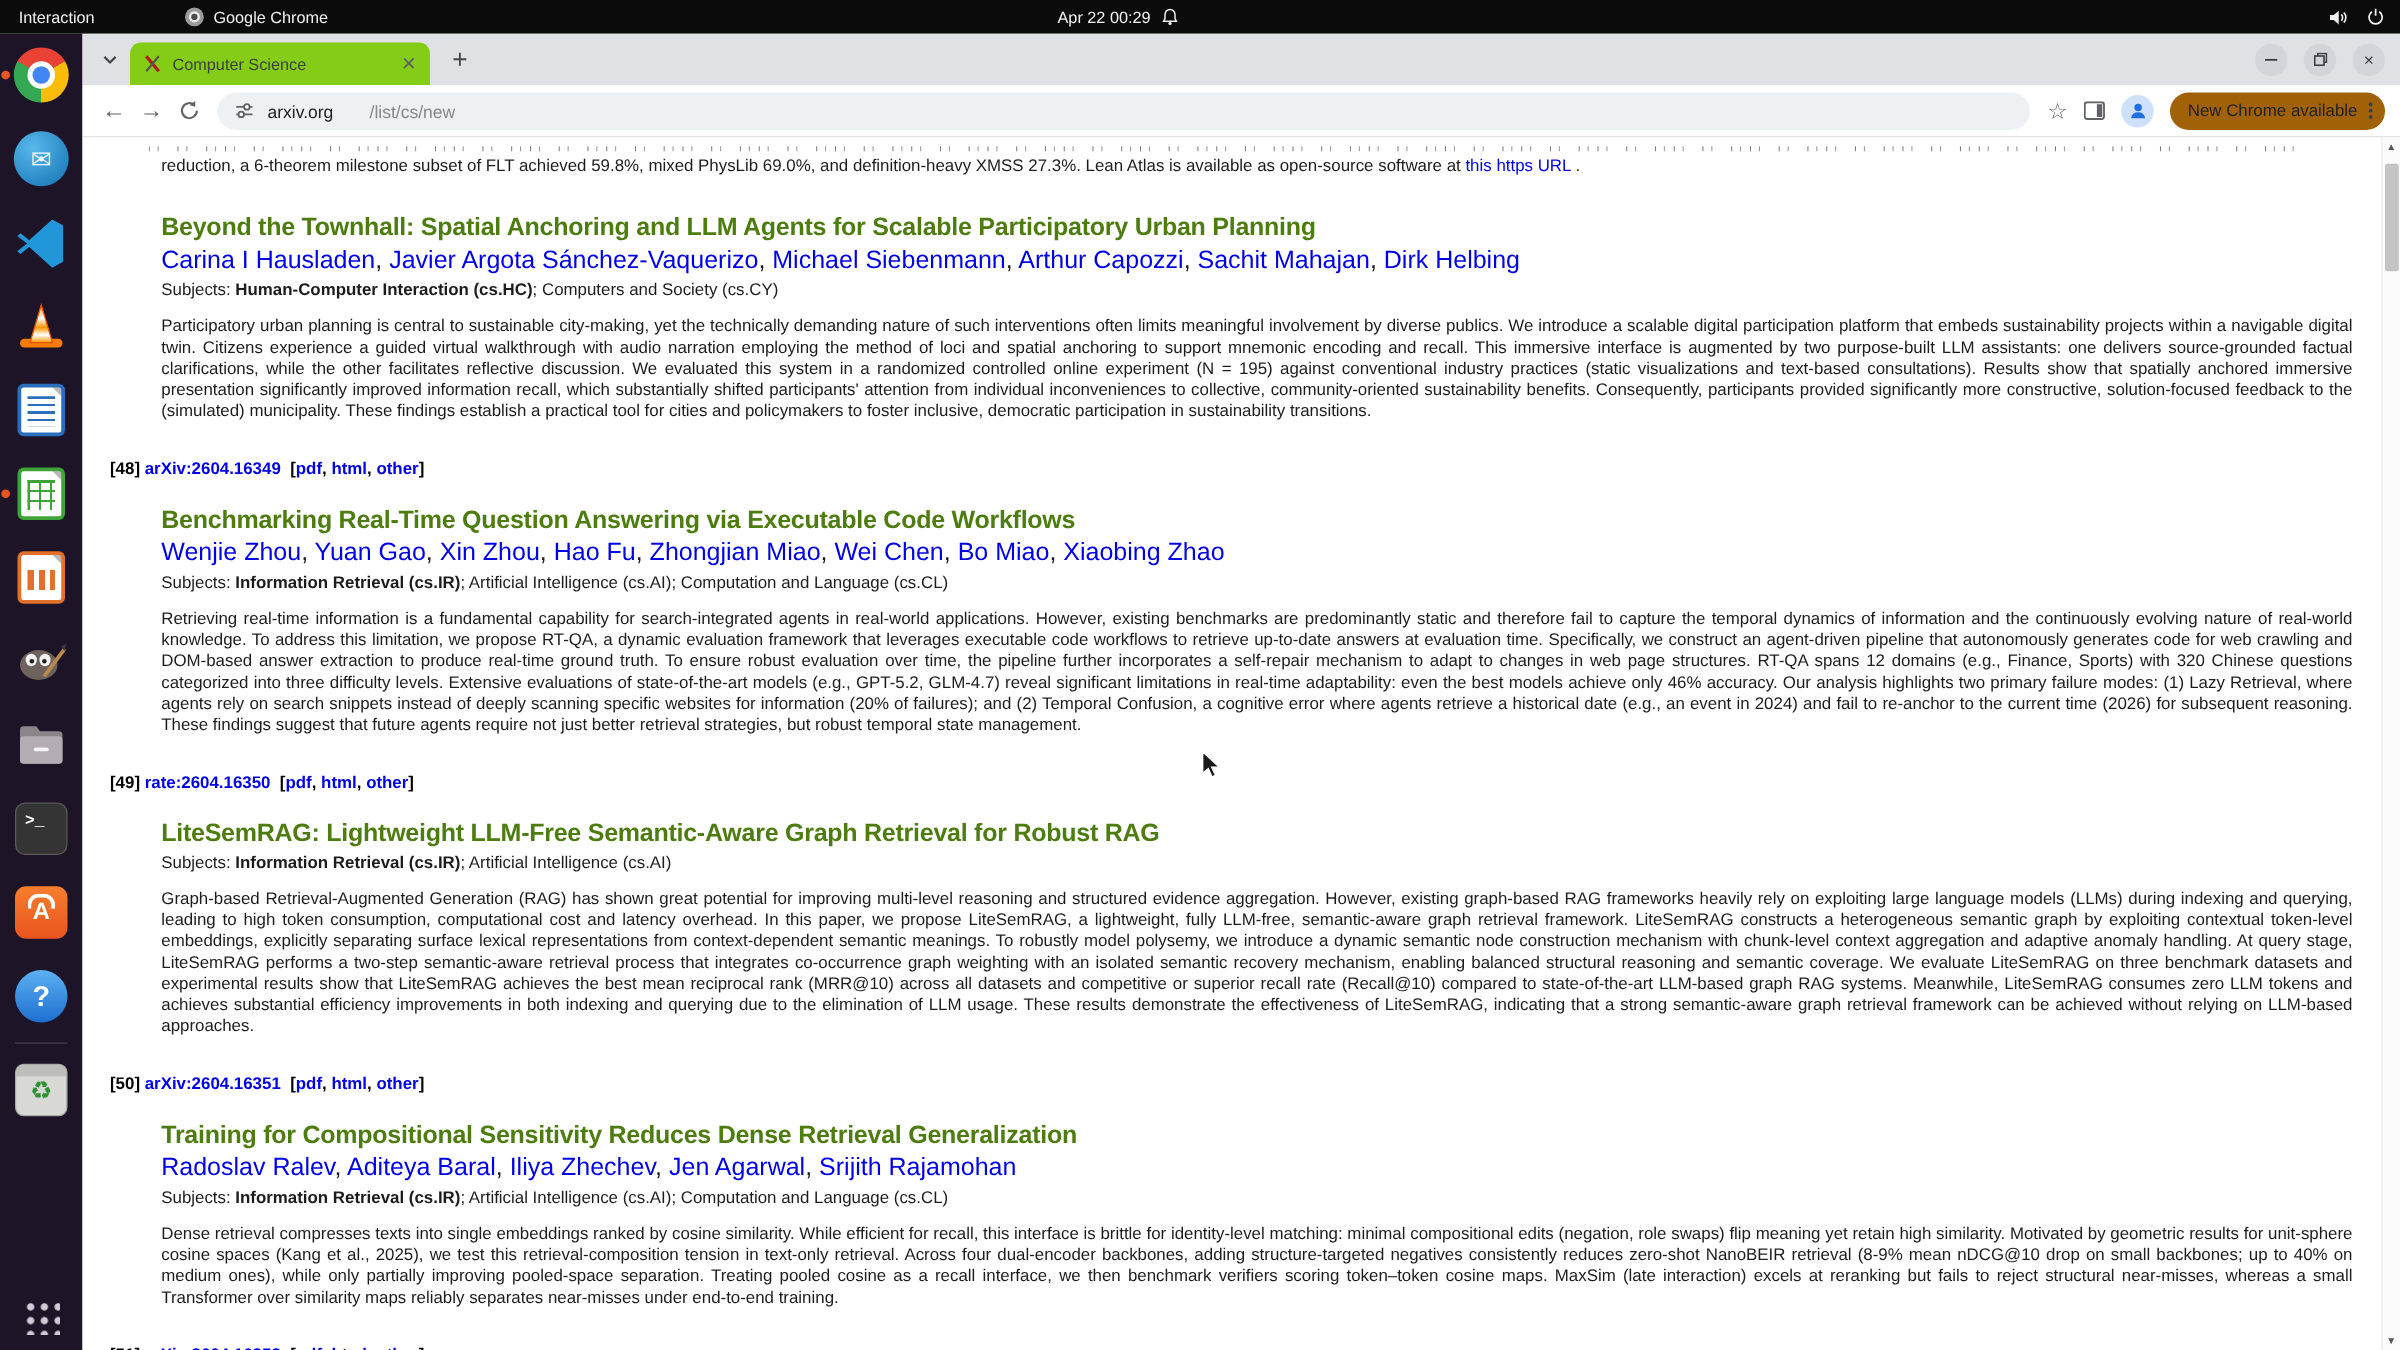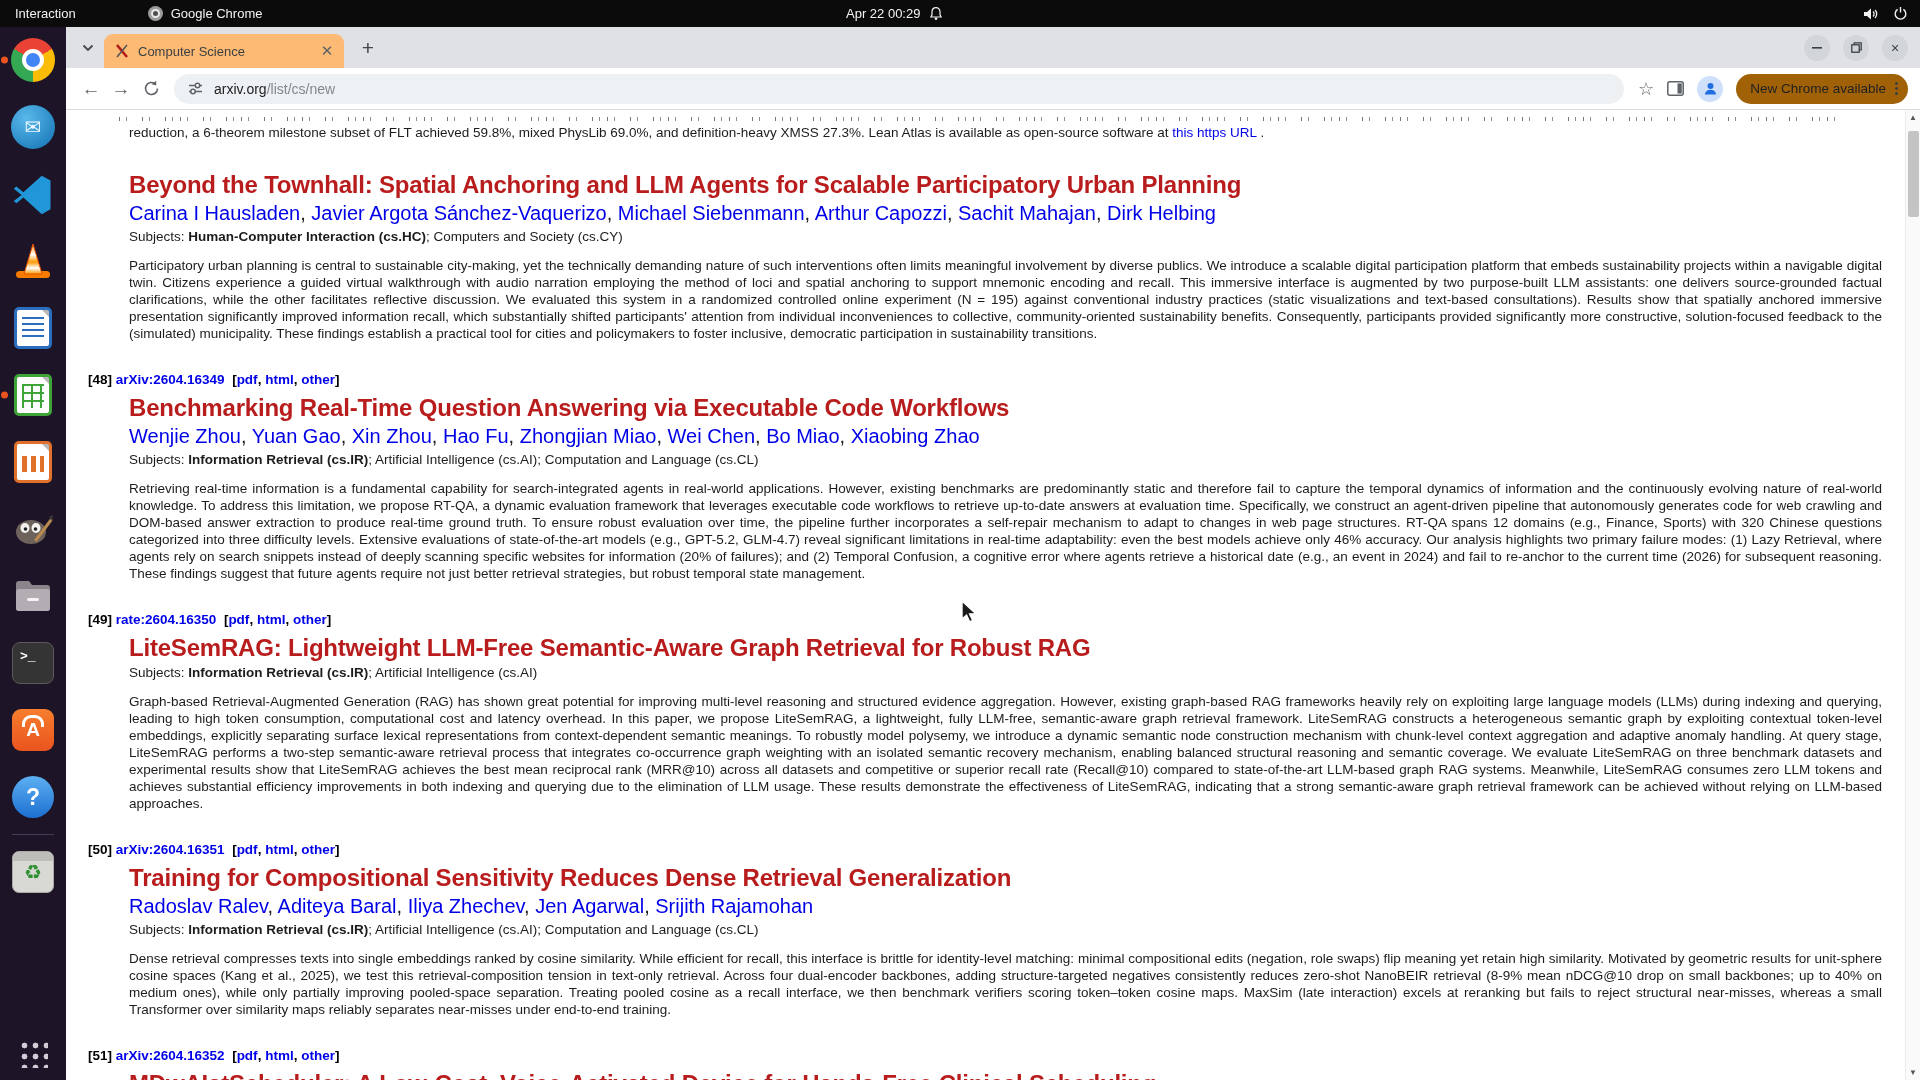--- a/index.html
+++ b/index.html
@@ -68,60 +68,60 @@
   .trash-tile span { position:relative; }
   .dock-sep { width:42px; border-top:1px solid #453d52; margin:-6px 0; }
   .dock-grid { margin-top:auto; margin-bottom:12px; width:30px; height:30px;
     background:radial-gradient(#d3ccd6 2.6px, transparent 3.2px); background-size:11px 11px; background-position:1px 2px; }
 
   
   .window { flex:1; display:flex; flex-direction:column; min-width:0; }
   .tabstrip { height:41px; background:#dfe1e5; display:flex; align-items:flex-end; padding-left:8px; position:relative; flex:0 0 41px; }
   .tab-search { align-self:center; width:28px; height:28px; border-radius:50%; display:flex;
     align-items:center; justify-content:center; color:#45484b; margin-right:2px; }
-  .tab { height:34px; width:240px; background:#fdba74; border-radius:9px 9px 0 0;
+  .tab { height:34px; width:240px; background:#84cc16; border-radius:9px 9px 0 0;
     display:flex; align-items:center; gap:8px; padding:0 8px 0 10px; font-size:13px; color:#3c4043; }
   .tab-fav { width:16px; height:16px; flex:0 0 16px; }
   .tab-label { white-space:nowrap; overflow:hidden; flex:1; }
   .tab-close { color:#5f6368; font-size:15px; width:18px; height:18px; display:flex; align-items:center; justify-content:center; border-radius:50%; }
   .newtab-btn { align-self:center; margin-left:10px; color:#45484b; font-size:21px; width:28px; height:28px;
     display:flex; align-items:center; justify-content:center; }
   .win-controls { position:absolute; right:12px; top:50%; transform:translateY(-50%); display:flex; gap:13px; }
   .win-btn { width:26px; height:26px; border-radius:50%; background:#d2d5d9; color:#3c4043;
     display:flex; align-items:center; justify-content:center; font-size:14px; }
   .win-btn svg { display:block; }
 
   .toolbar { height:42px; background:#fff; border-bottom:1px solid #dadce0;
     display:flex; align-items:center; padding:0 12px 0 10px; flex:0 0 42px; }
   .nav-icon { width:30px; height:30px; display:flex; align-items:center; justify-content:center;
     color:#5f6368; font-size:19px; flex:0 0 30px; }
   .addressbar { flex:1; height:30px; margin-left:8px; background:#eef1f3; border-radius:15px;
     display:flex; align-items:center; padding:0 14px; gap:11px; font-size:14px; color:#202124; min-width:0; }
-  .addr-path { color:#83878c; }
+  .addr-path { color:#83878c;margin-left:29px; }
   .right-group { display:flex; align-items:center; gap:13px; margin-left:14px; }
   .avatar { width:26px; height:26px; border-radius:50%; background:#cfe0fb; display:flex; align-items:center; justify-content:center; }
   .update-pill { height:30px; border-radius:15px; background:#a16207; display:flex; align-items:center;
     gap:9px; padding:0 10px 0 14px; font-size:13.5px; color:#202124; white-space:nowrap; }
   .kebab { color:#202124; font-size:14px; letter-spacing:0; line-height:5px; display:flex; flex-direction:column; gap:2px; }
   .kebab i { width:3px; height:3px; border-radius:50%; background:#3c4043; display:block; }
   .star-glyph { font-size:18px; color:#5f6368; }
 
   
   .content { flex:1; position:relative; background:#fff; overflow:hidden; }
   .page { position:absolute; top:0; left:0; right:15px; bottom:0; overflow:hidden;
     padding:7px 23px 0 63px; color:#1c1c1c; font-size:13.5px; }
   a.link { color:#0000e8; text-decoration:none; cursor:pointer; }
   .clip-tops { height:4px; overflow:hidden; margin:0 0 3px -10px; opacity:.8;
     background:repeating-linear-gradient(90deg, #555 0 1px, transparent 1px 7px, #777 7px 8px, transparent 8px 23px);
     background-size:61px 4px; width:98%; }
   .fragment { line-height:17px; }
   .entry { margin-top:30px; }
   .entry-head { font-weight:bold; font-size:13.5px; margin-left:-41px; color:#000; }
   .entry-head a { color:#0000e8; text-decoration:none; }
-  .entry-title { font-size:24px; font-weight:bold; color:#b91c1c; margin:7px 0 3px; letter-spacing:-0.2px; }
+  .entry-title { font-size:20px; font-weight:bold; color:#4d7c0f; margin:23px 0 3px; letter-spacing:-0.2px; }
   .entry-authors { font-size:20px; margin-bottom:4px; }
   .entry-authors a { color:#0000e8; text-decoration:none; }
   .entry-subjects { font-size:13.5px; }
   .entry-abstract { margin:13px 0 0; text-align:justify; line-height:17px; }
 
   
   .scrollbar { position:absolute; top:0; right:0; bottom:0; width:15px; background:#fafafa; border-left:1px solid #ececec; }
   .sb-btn { height:15px; display:flex; align-items:center; justify-content:center; color:#565656; font-size:8px; }
   .sb-btn.down { position:absolute; bottom:0; left:0; right:0; }
   .sb-thumb { position:absolute; top:21px; left:2px; width:11px; height:86px; background:#c4c4c4; border-radius:2px; }

